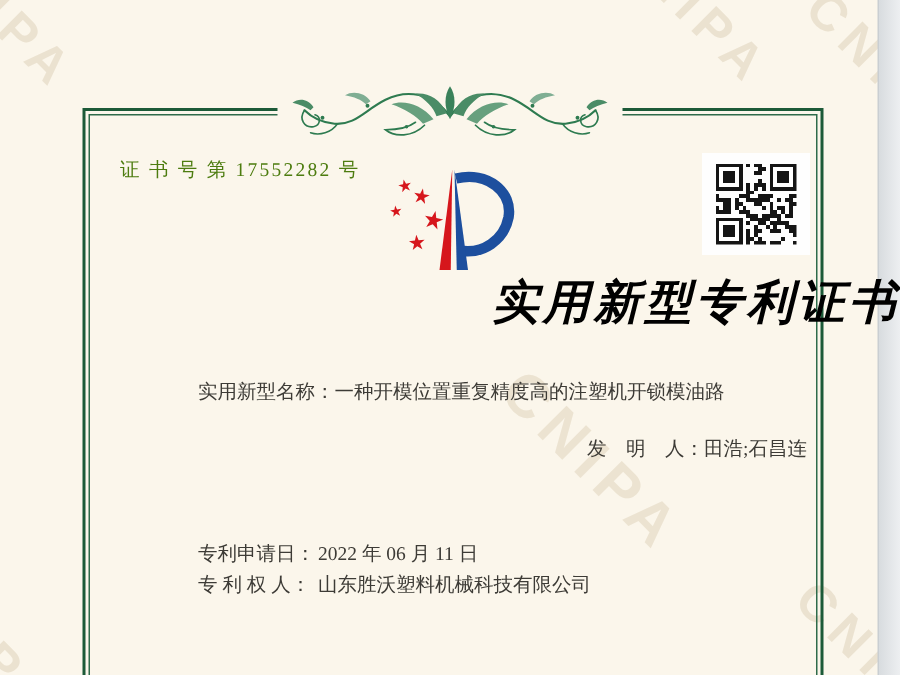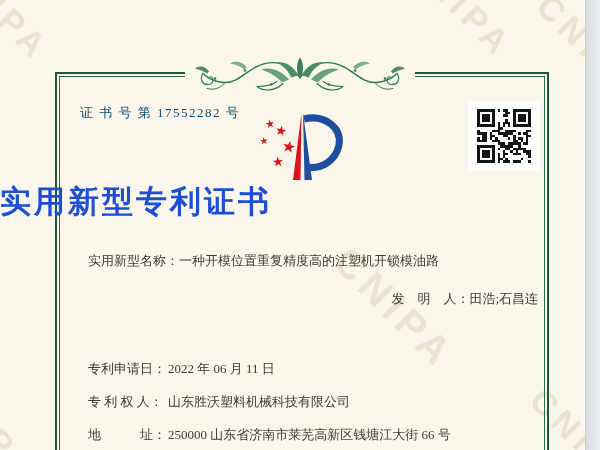--- a/index.html
+++ b/index.html
@@ -32,40 +32,40 @@
   .frame{
     position:absolute;left:55px;top:72px;width:490px;height:388px;
     border:2px solid #1c5a38;
   }
   .frame-inner{position:absolute;inset:2px;border:1px solid #2e6b4a;}
   
   .ornament{position:absolute;left:185px;top:52px;width:230px;height:45px;background:#fbf6eb;}
   
   .cert-no{
     position:absolute;left:80px;top:104px;
-    font-size:13px;letter-spacing:1.5px;color:#0c4a6e;
+    font-size:13px;letter-spacing:1.5px;color:#4d7c0f;
   }
   
   .logo{position:absolute;left:253px;top:107px;width:95px;height:75px;}
   
   .qr-wrap{position:absolute;left:468px;top:102px;width:72px;height:68px;background:#fefefe;}
   .qr-wrap svg{position:absolute;left:9px;top:7px;width:54px;height:54px;shape-rendering:crispEdges;}
   
   .title{
-    position:absolute;left:0;top:181px;width:600px;text-align:left;
-    font-size:31px;font-weight:700;letter-spacing:3px;color:#1d4ed8;
+    position:absolute;left:0;top:181px;width:600px;text-align:right;
+    font-size:31px;font-weight:700;letter-spacing:3px;color:#000000;font-style:italic;
   }
   
   .row{
     position:absolute;left:88px;width:450px;height:18px;
     font-size:13px;color:#3d3b36;white-space:nowrap;
   }
-  .row .lbl{display:inline-block;min-width:80px;}
+  .row .lbl{display:inline-block;min-width:80px;margin-left:44px;}
   .r0{top:252px;} .r1{top:290px;text-align:right;} .r2{top:325px;}
-  .r3{top:360px;} .r4{top:393px;} .r5{top:426px;}
+  .r3{top:360px;} .r4{top:381px;} .r5{top:426px;}
 </style>
 </head>
 <body>
 
 <div class="stage">
 
   <span class="wm wm-a">CNIPA</span>
   <span class="wm wm-b">CNIPA</span>
   <span class="wm wm-c">CNIPA</span>
   <span class="wm wm-d">CNIPA</span>
@@ -262,17 +262,14 @@
   </div>
   <div class="row r1">
     <span class="lbl">发　明　人：</span><span>田浩;石昌连</span>
   </div>
   <div class="row r3">
     <span class="lbl">专利申请日：</span><span>2022 年 06 月 11 日</span>
   </div>
   <div class="row r4">
     <span class="lbl">专 利 权 人：</span><span>山东胜沃塑料机械科技有限公司</span>
   </div>
-  <div class="row r5">
-    <span class="lbl">地　　　址：</span><span>250000  山东省济南市莱芜高新区钱塘江大街 66 号</span>
-  </div>
 
 </div>
 
 </body></html>

